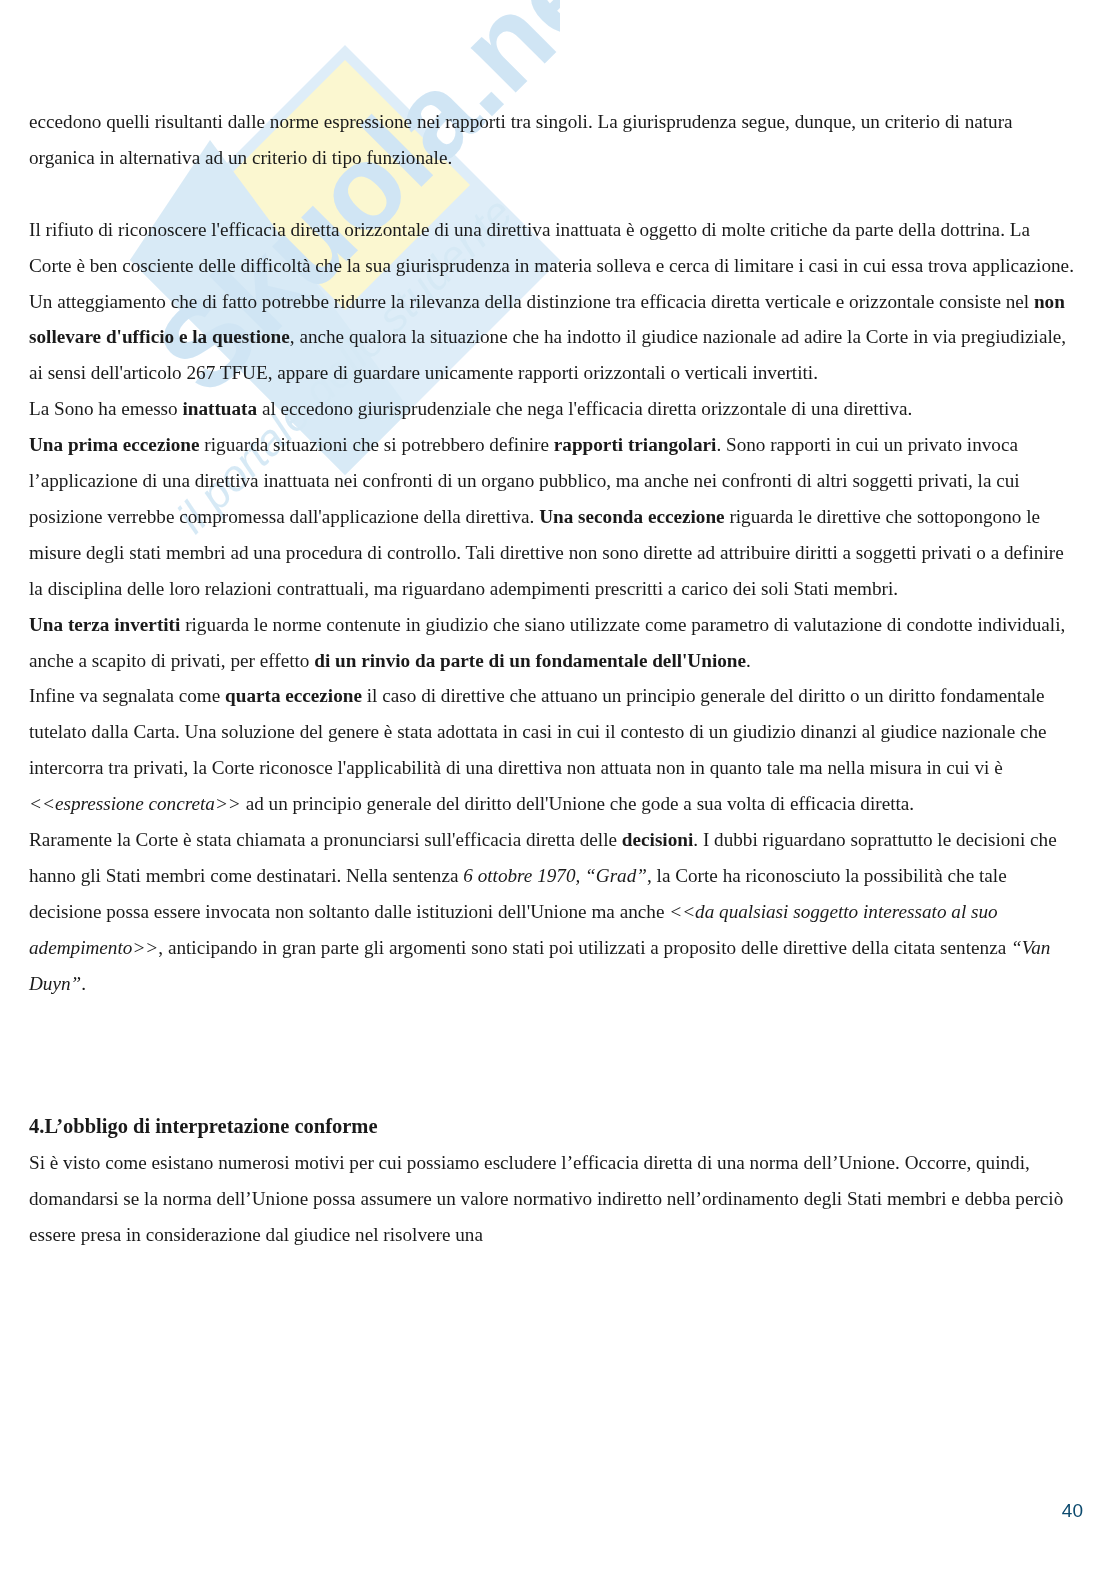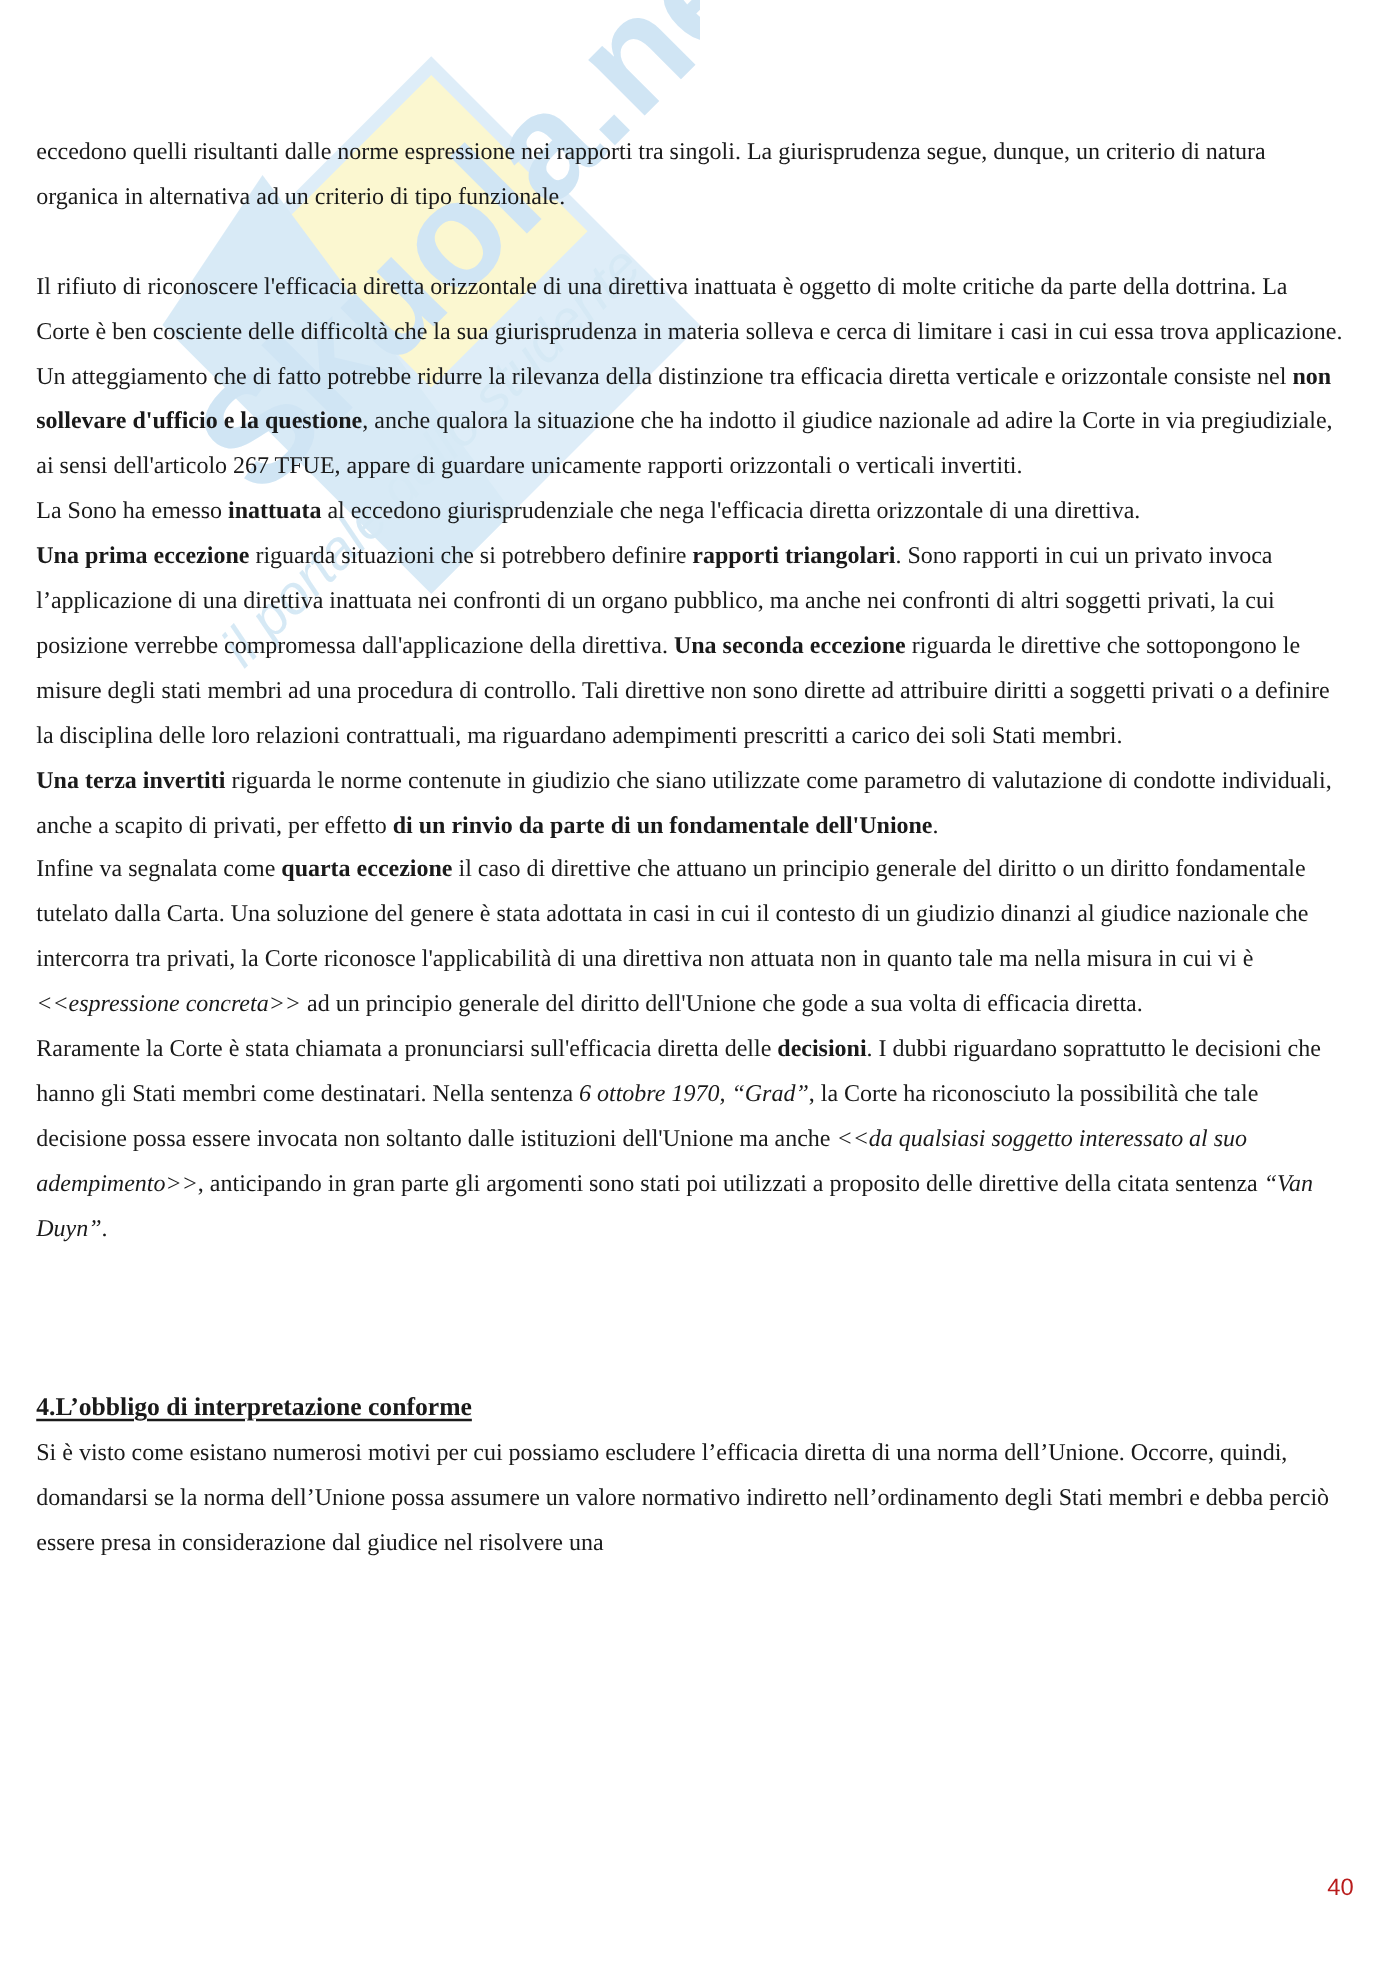--- a/index.html
+++ b/index.html
@@ -14,27 +14,27 @@
   }
   .page {
     position: absolute; left: 29px; top: 104px; width: 1045px; z-index: 1;
     font-size: 19.2px; line-height: 35.9px;
   }
   .page p { margin: 0; }
   .blank { height: 35.9px; }
   .blank2 { height: 71.8px; }
   b { font-weight: bold; }
   .heading {
-    font-weight: bold; text-decoration: underline; font-size: 20.5px;
+    font-weight: bold; font-size: 20.5px;
     text-decoration-thickness: 1.5px; text-underline-offset: 3px;
   }
   .page-number {
     position: absolute; right: 35px; top: 1500px;
     font-family: "Liberation Sans", "DejaVu Sans", sans-serif;
-    font-size: 19px; color: #b91c1c; z-index: 1;
+    font-size: 19px; color: #0c4a6e; z-index: 1;
   }
 </style>
 </head>
 <body>
 
 <svg class="watermark" viewBox="0 0 560 560" xmlns="http://www.w3.org/2000/svg">
   <g opacity="0.85">
     <polygon points="345,45 560,260 345,475 130,260" fill="#d9ebf7"></polygon>
     <polygon points="345,60 470,185 345,310 220,185" fill="#fbf6c8"></polygon>
     <polygon points="210,140 130,260 345,475 410,410" fill="#d2e7f5"></polygon>

